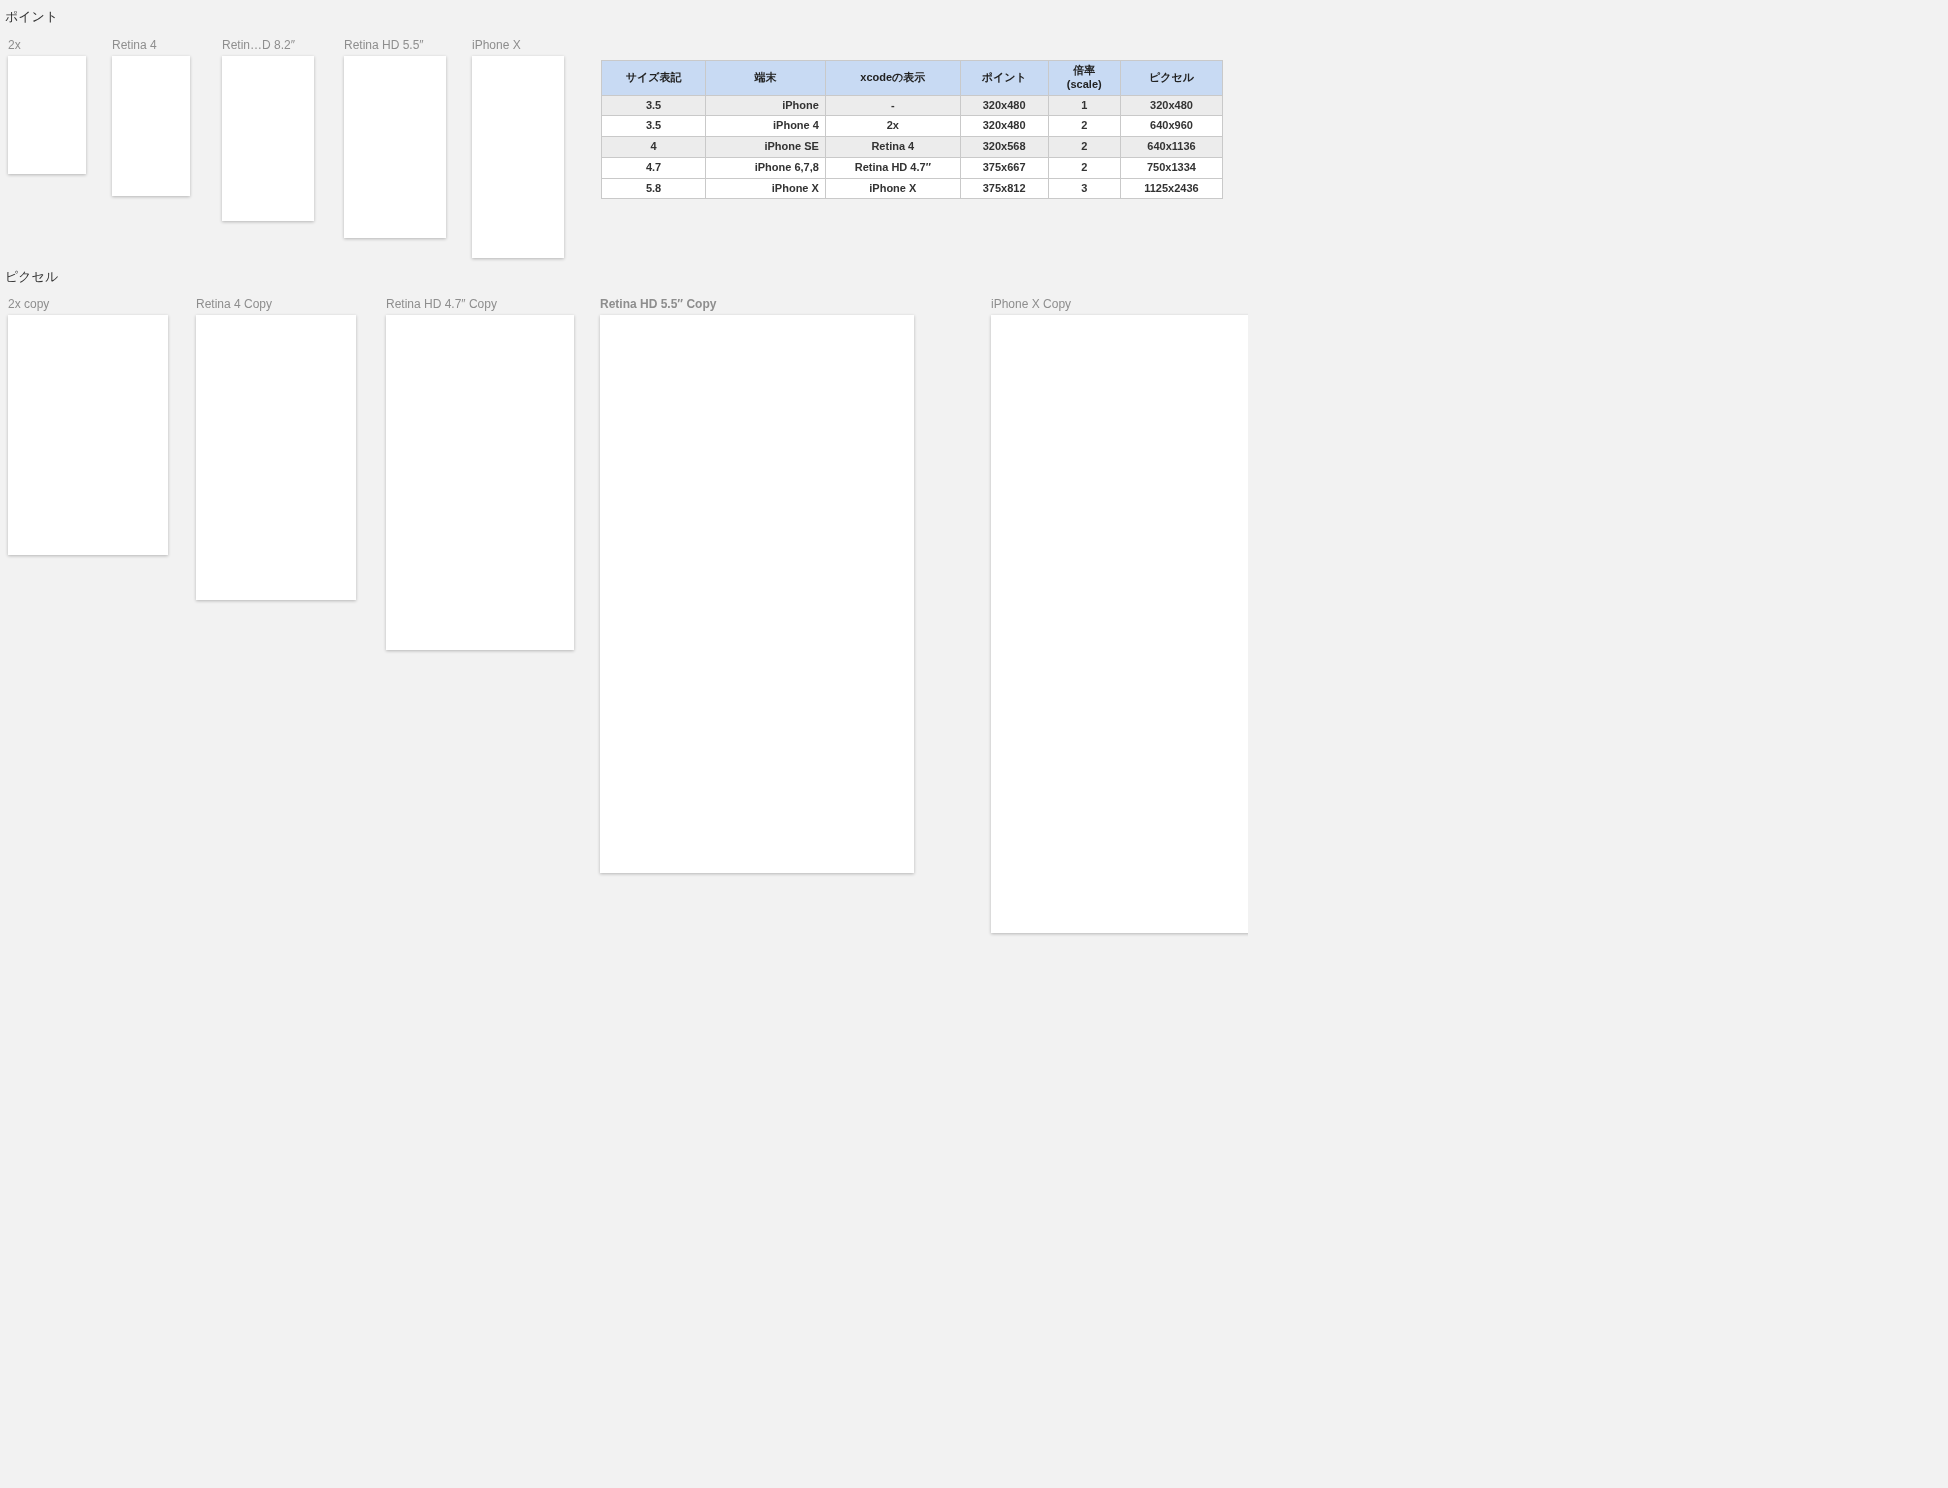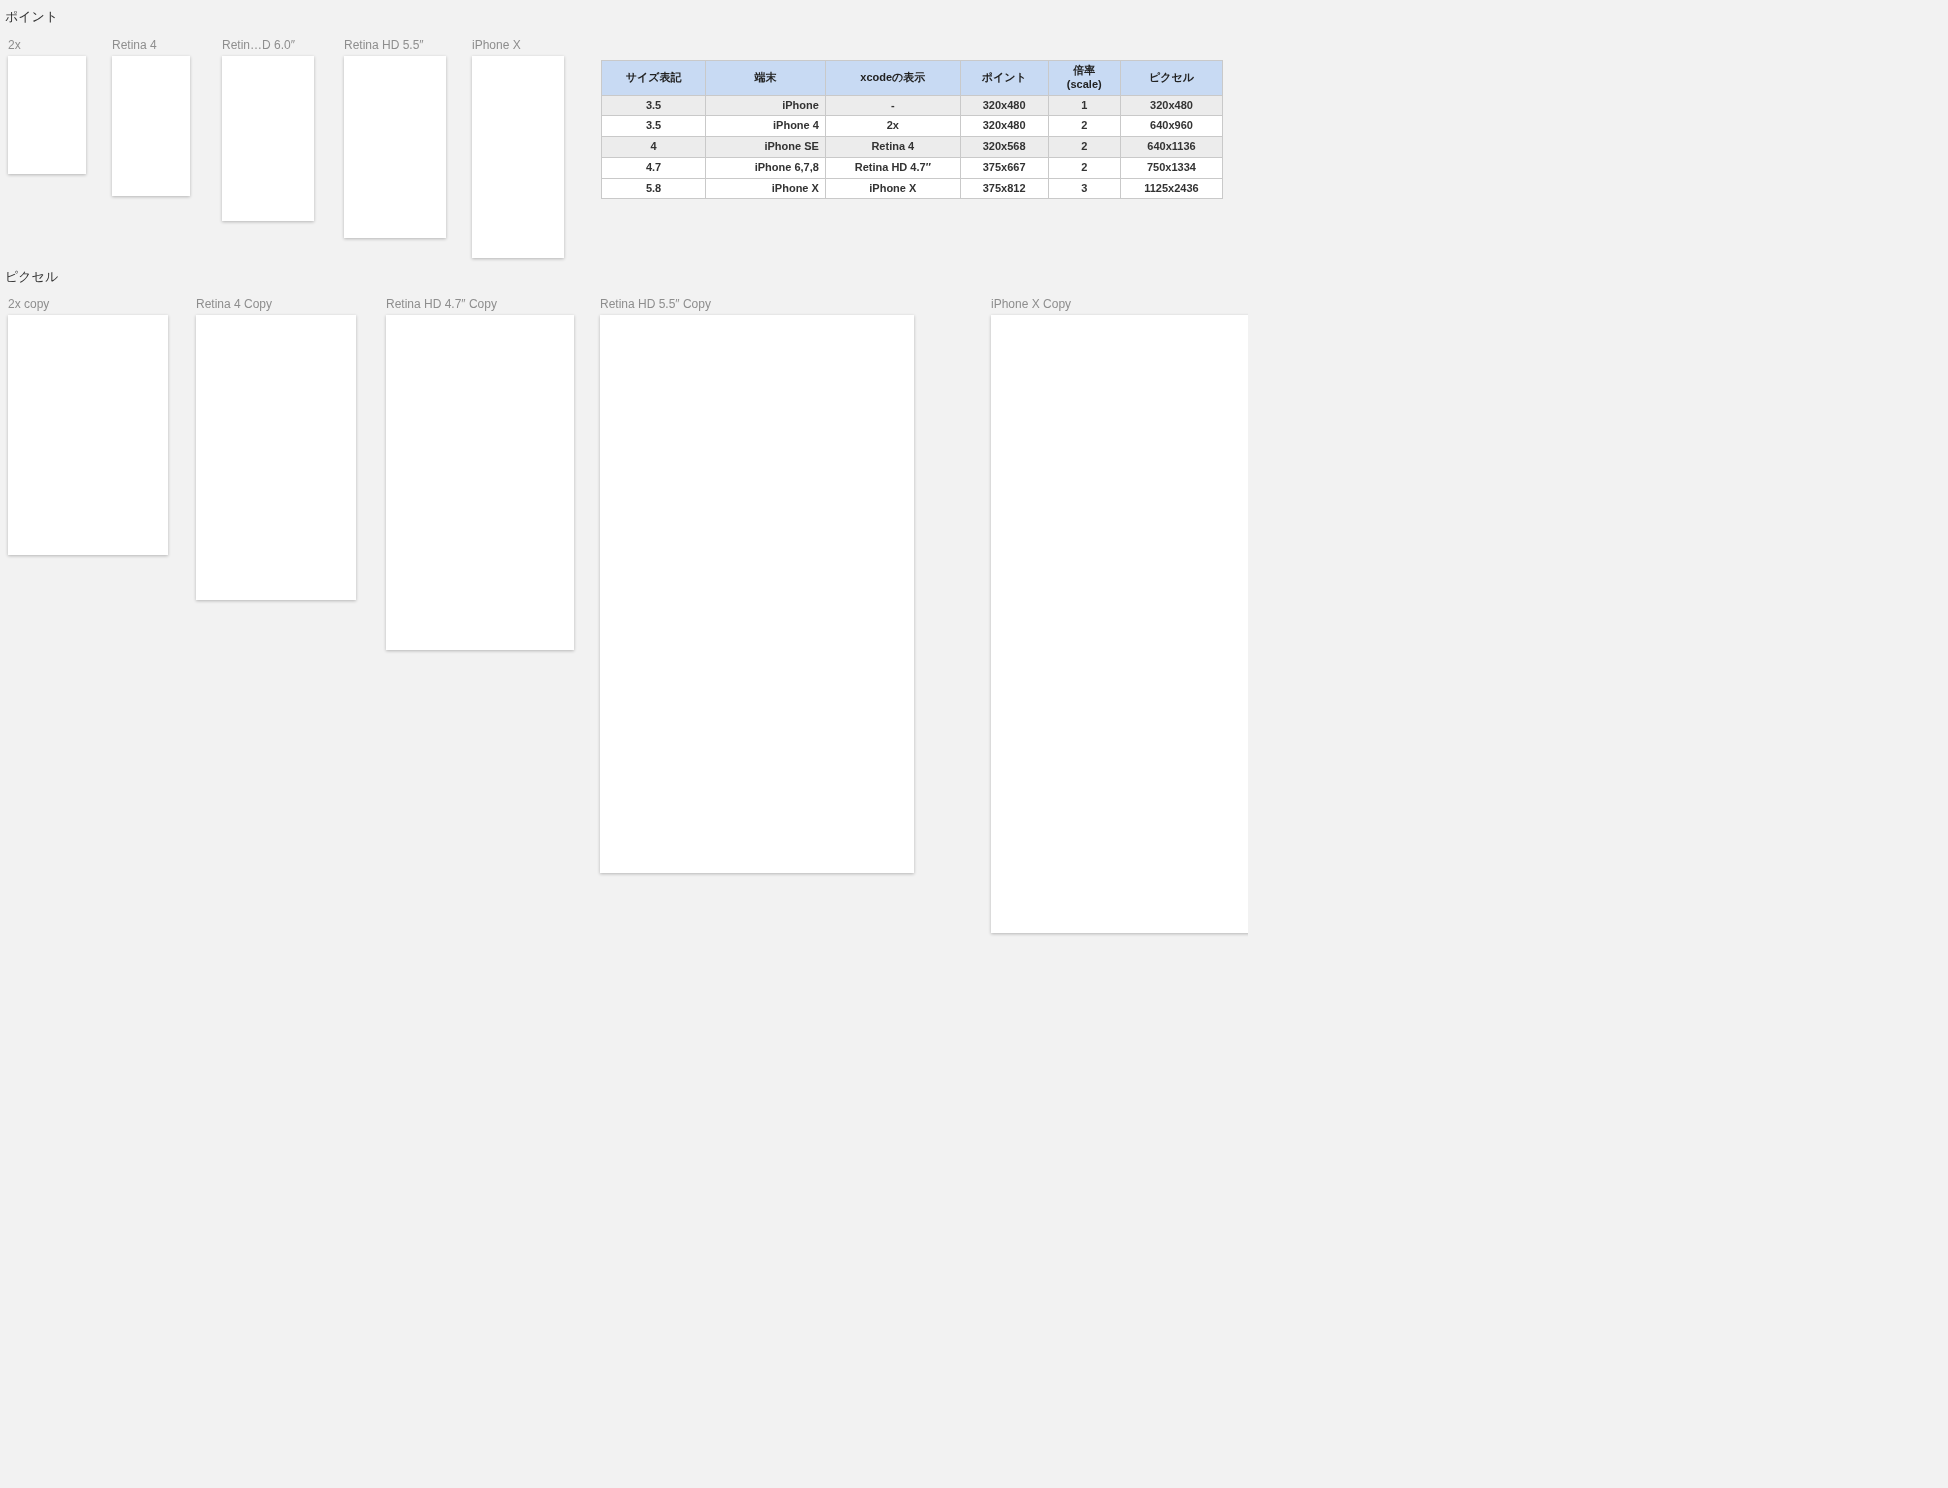--- a/index.html
+++ b/index.html
@@ -67,21 +67,21 @@
   <div class="artboard-label">2x</div>
   <div class="artboard" style="width:78px; height:118px;"></div>
 </div>
 
 <div class="artboard-group" style="left:112px; top:38px; width:84px;">
   <div class="artboard-label">Retina 4</div>
   <div class="artboard" style="width:78px; height:140px;"></div>
 </div>
 
 <div class="artboard-group" style="left:222px; top:38px; width:94px;">
-  <div class="artboard-label">Retin…D 6.0″</div>
+  <div class="artboard-label">Retin…D 8.2″</div>
   <div class="artboard" style="width:92px; height:165px;"></div>
 </div>
 
 <div class="artboard-group" style="left:344px; top:38px; width:102px;">
   <div class="artboard-label">Retina HD 5.5″</div>
   <div class="artboard" style="width:102px; height:182px;"></div>
 </div>
 
 <div class="artboard-group" style="left:472px; top:38px; width:96px;">
   <div class="artboard-label">iPhone X</div>
@@ -154,21 +154,21 @@
 <div class="artboard-group" style="left:196px; top:297px; width:162px;">
   <div class="artboard-label">Retina 4 Copy</div>
   <div class="artboard" style="width:160px; height:285px;"></div>
 </div>
 
 <div class="artboard-group" style="left:386px; top:297px; width:190px;">
   <div class="artboard-label">Retina HD 4.7″ Copy</div>
   <div class="artboard" style="width:188px; height:335px;"></div>
 </div>
 
-<div class="artboard-group" style="left:600px; top:297px; width:316px;">
+<div class="artboard-group" style="left:600px; top:297px; width:316px;font-weight:bold;">
   <div class="artboard-label">Retina HD 5.5″ Copy</div>
   <div class="artboard" style="width:314px; height:558px;"></div>
 </div>
 
 <div class="artboard-group" style="left:944px; top:297px; width:287px;padding-left:47px;">
   <div class="artboard-label">iPhone X Copy</div>
   <div class="artboard" style="width:285px; height:618px;"></div>
 </div>
 
 </body></html>

